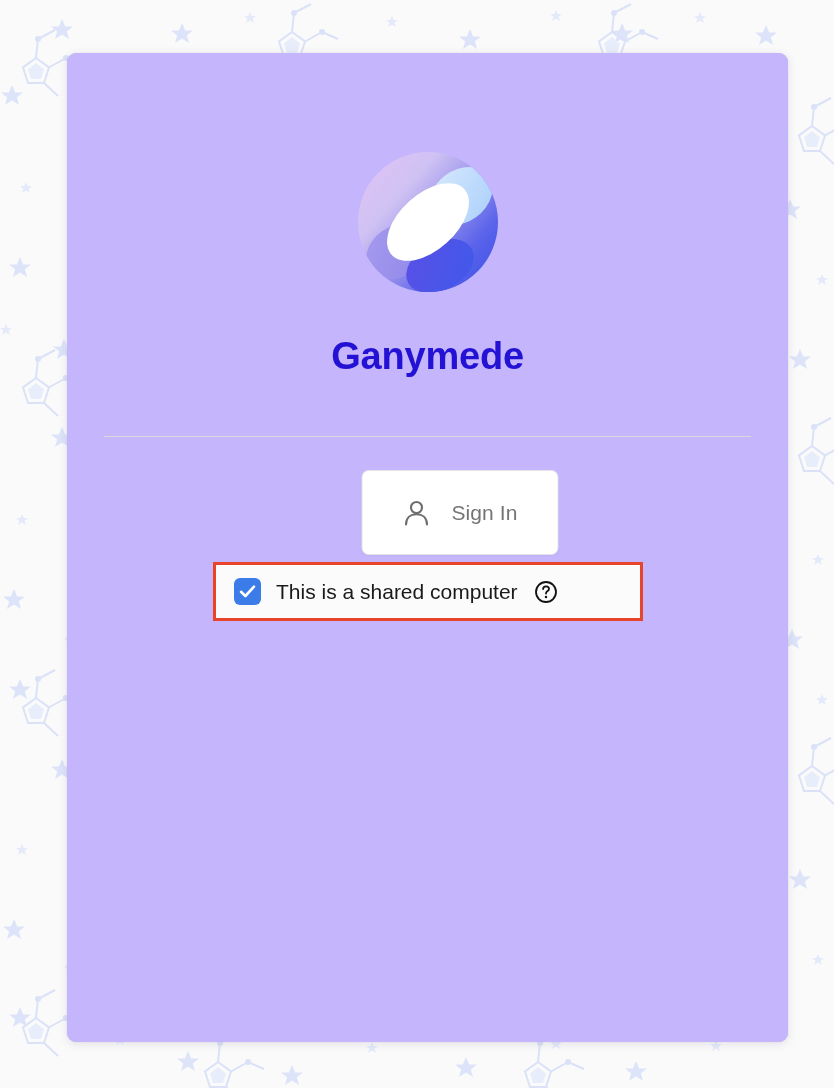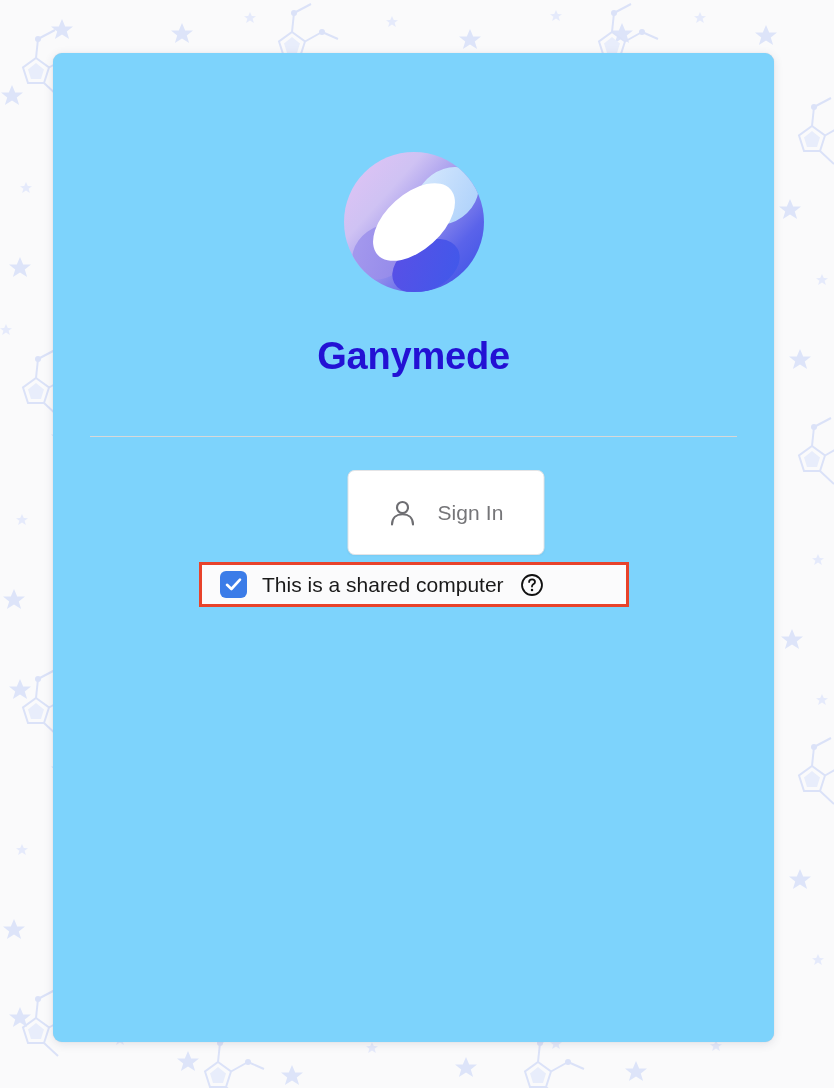--- a/index.html
+++ b/index.html
@@ -19,25 +19,25 @@
   #bg-pattern {
     position: absolute;
     inset: 0;
     z-index: 0;
     pointer-events: none;
   }
 
   
   #login-card {
     position: absolute;
-    left: 53px;
+    left: 67px;
     top: 53px;
     width: 721px;
     height: 989px;
-    background: #7dd3fc;
+    background: #c4b5fd;
     border-radius: 9px;
     box-shadow: 0 2px 10px rgba(60, 60, 90, 0.13),
                 0 0 1px rgba(60, 60, 90, 0.22);
     z-index: 1;
   }
 
   
   #brand-logo {
     position: absolute;
     left: 50%;
@@ -100,21 +100,21 @@
     color: #757578;
     letter-spacing: 0.1px;
   }
 
   
   #shared-computer-row {
     position: absolute;
     left: 146px;
     top: 509px;
     width: 430px;
-    height: 45px;
+    height: 59px;
     box-sizing: border-box;
     border: 3px solid #e8432b;
     background: #fbfbfc;
     display: flex;
     align-items: center;
     gap: 0;
     padding-left: 18px;
   }
   #shared-checkbox {
     width: 27px;

